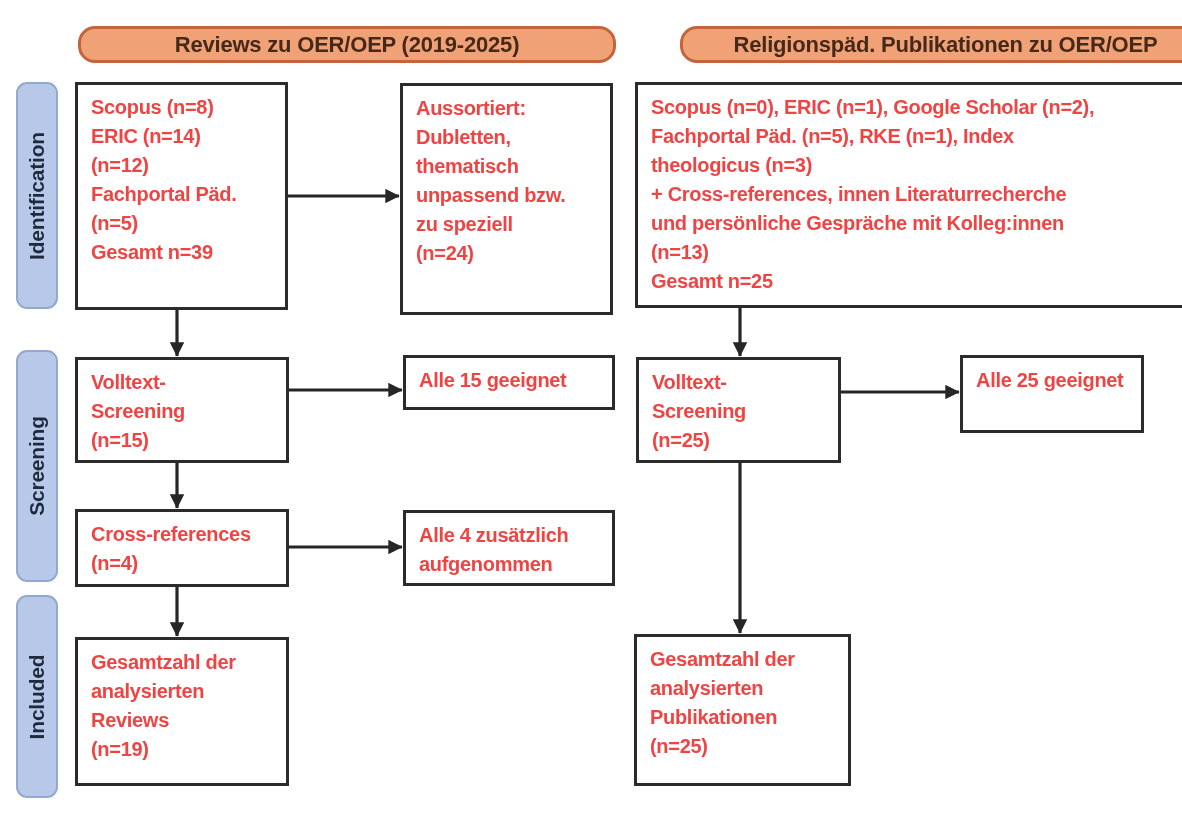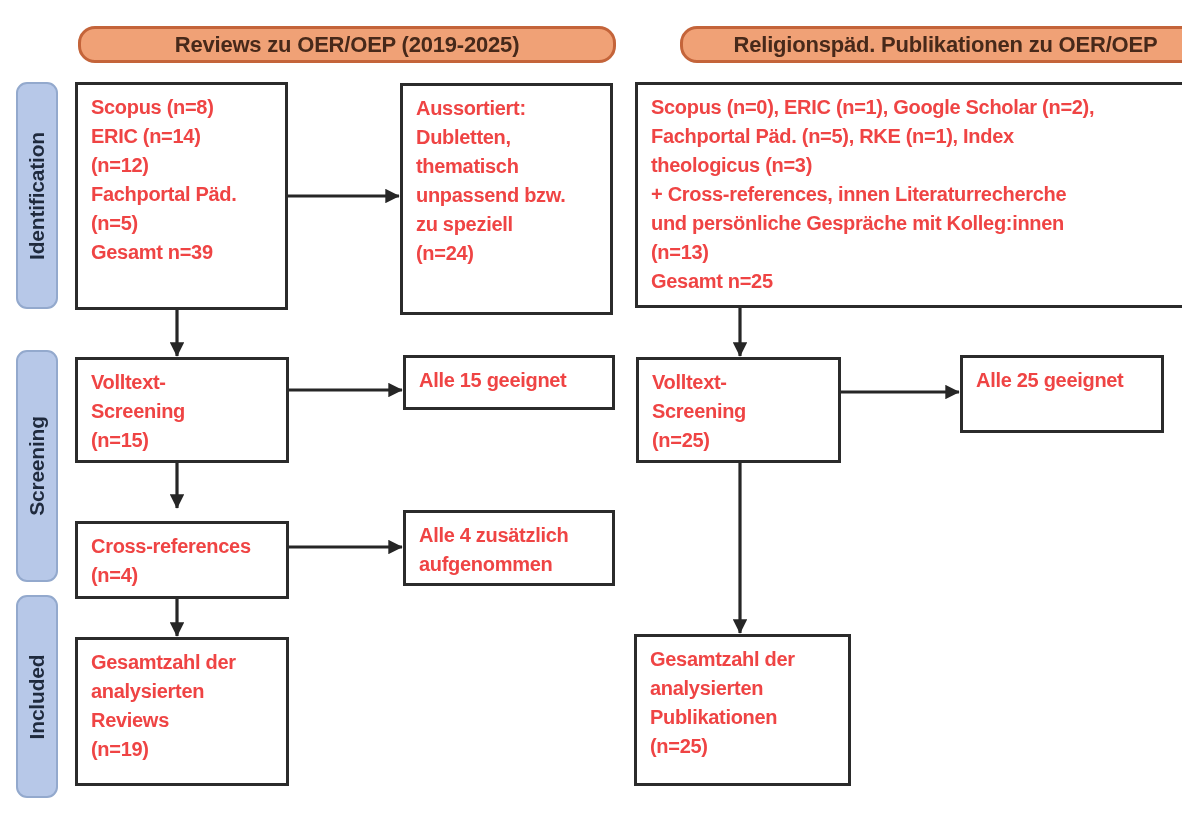--- a/index.html
+++ b/index.html
@@ -54,26 +54,26 @@
     line-height:29px;
     color:#ef4444;
     letter-spacing:-0.3px;
   }
   .box div { white-space:nowrap; }
 
   .box-l-id       { left:75px;  top:82px;  width:213px; height:228px; }
   .box-l-excl     { left:400px; top:83px;  width:213px; height:232px; }
   .box-l-full     { left:75px;  top:357px; width:214px; height:106px; }
   .box-l-elig     { left:403px; top:355px; width:212px; height:55px;  }
-  .box-l-cross    { left:75px;  top:509px; width:214px; height:78px;margin-top:12px;  }
+  .box-l-cross    { left:75px;  top:509px; width:214px; height:78px;  }
   .box-l-added    { left:403px; top:510px; width:212px; height:76px;  }
   .box-l-incl     { left:75px;  top:637px; width:214px; height:149px; }
   .box-r-id       { left:635px; top:82px;  width:632px; height:226px; }
   .box-r-full     { left:636px; top:357px; width:205px; height:106px; }
-  .box-r-elig     { left:960px; top:355px; width:204px; height:78px;  }
+  .box-r-elig     { left:960px; top:355px; width:184px; height:78px;  }
   .box-r-incl     { left:634px; top:634px; width:217px; height:152px; }
 
   svg.arrows { position:absolute; left:0; top:0; width:1182px; height:820px; }
   svg.arrows line { stroke:#262626; stroke-width:3.2; }
 </style>
 </head>
 <body>
 
 <div class="canvas">
 

